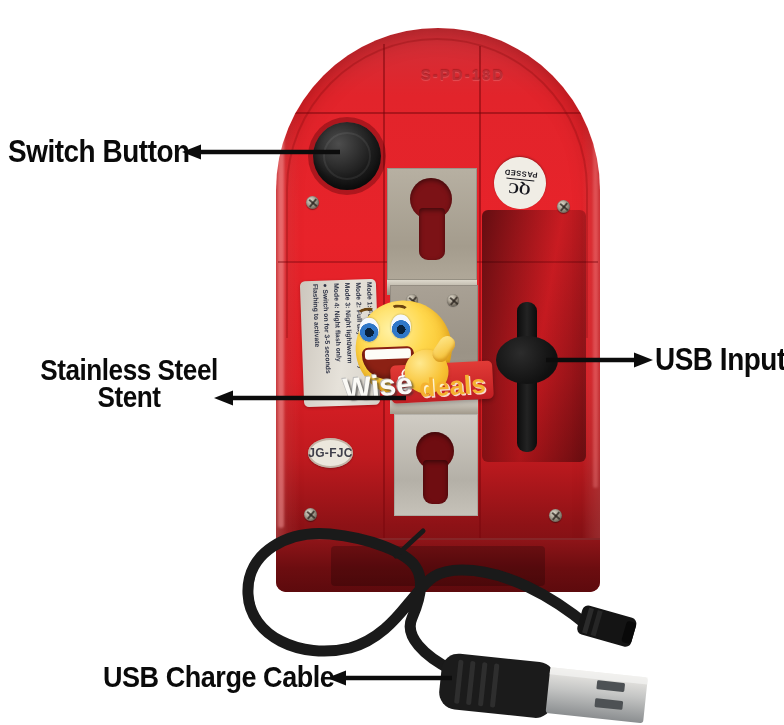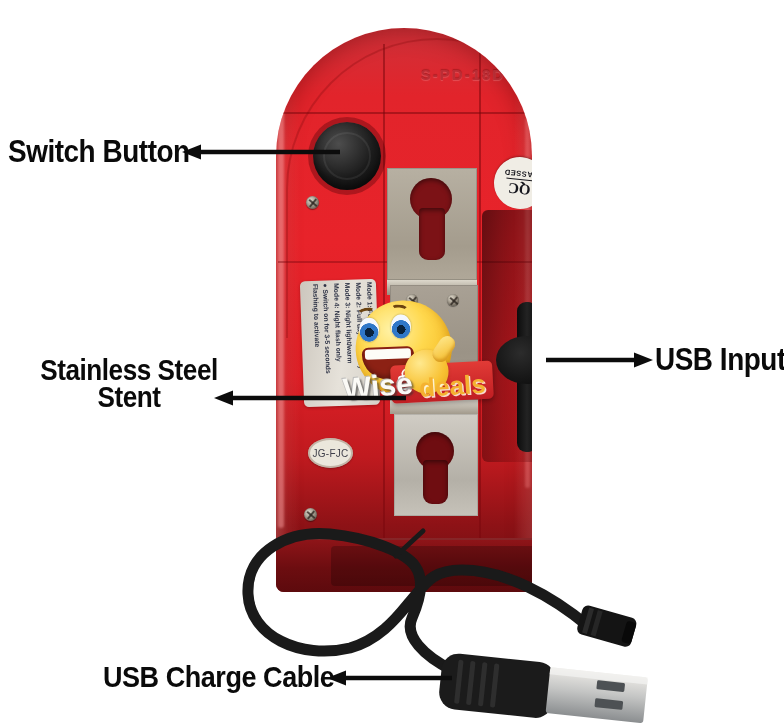--- a/index.html
+++ b/index.html
@@ -1,21 +1,21 @@
 <!DOCTYPE html>
 <html><head>
 <meta charset="utf-8">
 <style>
   html,body{margin:0;padding:0;background:#fff;}
   *{box-sizing:border-box;}
   .stage{position:relative;width:784px;height:725px;background:#ffffff;overflow:hidden;
          font-family:"Liberation Sans",sans-serif;}
 
   
-  .device{position:absolute;left:276px;top:28px;width:256px;height:564px;z-index:1;
+  .device{position:absolute;left:276px;top:28px;width:324px;height:564px;z-index:1;
     border-radius:164px 164px 10px 10px;overflow:hidden;
     background:
       linear-gradient(90deg, rgba(255,150,150,.40) 0, rgba(255,120,120,.12) 12px, transparent 24px),
       linear-gradient(270deg, rgba(255,140,140,.30) 0, transparent 18px),
       linear-gradient(180deg,#cf3139 0%,#e2242b 12%,#e8232a 38%,#dd1f26 62%,#c01a1f 76%,#8e1216 88%,#731013 96%,#670d10 100%);
     box-shadow:inset 0 0 26px rgba(80,0,5,.45);}
   .edge-hl-left{position:absolute;left:2px;top:60px;width:6px;height:440px;border-radius:4px;
     background:rgba(255,165,165,.45);filter:blur(1px);}
   .edge-hl-right{position:absolute;right:2px;top:90px;width:5px;height:370px;border-radius:4px;
     background:rgba(255,150,150,.3);filter:blur(1px);}
@@ -76,21 +76,21 @@
   .mode-sticker{position:absolute;left:26px;top:252px;width:76px;height:126px;border-radius:5px;
     background:linear-gradient(100deg,#ccc6bd,#e6e2da 55%,#d6d1c8);transform:rotate(-2deg);
     box-shadow:0 1px 3px rgba(60,0,4,.35);overflow:hidden;}
   .mode-sticker-inner{position:absolute;left:50%;top:50%;width:120px;height:72px;
     transform:translate(-50%,-50%) rotate(90deg);font-size:6.8px;line-height:1.6;
     color:#2e3346;font-weight:700;white-space:nowrap;}
 
   .oval-sticker{position:absolute;left:32px;top:410px;width:45px;height:30px;border-radius:50%;
     background:#ebe7dc;display:flex;align-items:center;justify-content:center;
     box-shadow:inset 0 0 0 2px rgba(120,90,70,.35),0 1px 2px rgba(0,0,0,.25);}
-  .oval-sticker span{font-size:10px;font-weight:400;color:#3f3f4a;letter-spacing:.3px;}
+  .oval-sticker span{font-size:12px;font-weight:700;color:#3f3f4a;letter-spacing:.3px;}
 
   .usb-plug-stem{position:absolute;left:241px;top:274px;width:20px;height:150px;border-radius:9px;
     background:linear-gradient(90deg,#0c0c0c,#232323 50%,#0c0c0c);}
   .usb-plug-bulb{position:absolute;left:220px;top:308px;width:62px;height:48px;border-radius:50%;
     background:radial-gradient(circle at 40% 35%,#2c2c2c,#101010 70%);}
 
   .screw{position:absolute;width:13px;height:13px;border-radius:50%;
     background:radial-gradient(circle at 35% 30%,#ded8ca,#8f8779 60%,#5f594e);
     box-shadow:0 1px 1px rgba(0,0,0,.4), inset 0 0 2px rgba(0,0,0,.4);}
   .screw::before,.screw::after{content:"";position:absolute;left:1.5px;top:5.5px;width:10px;height:2px;

